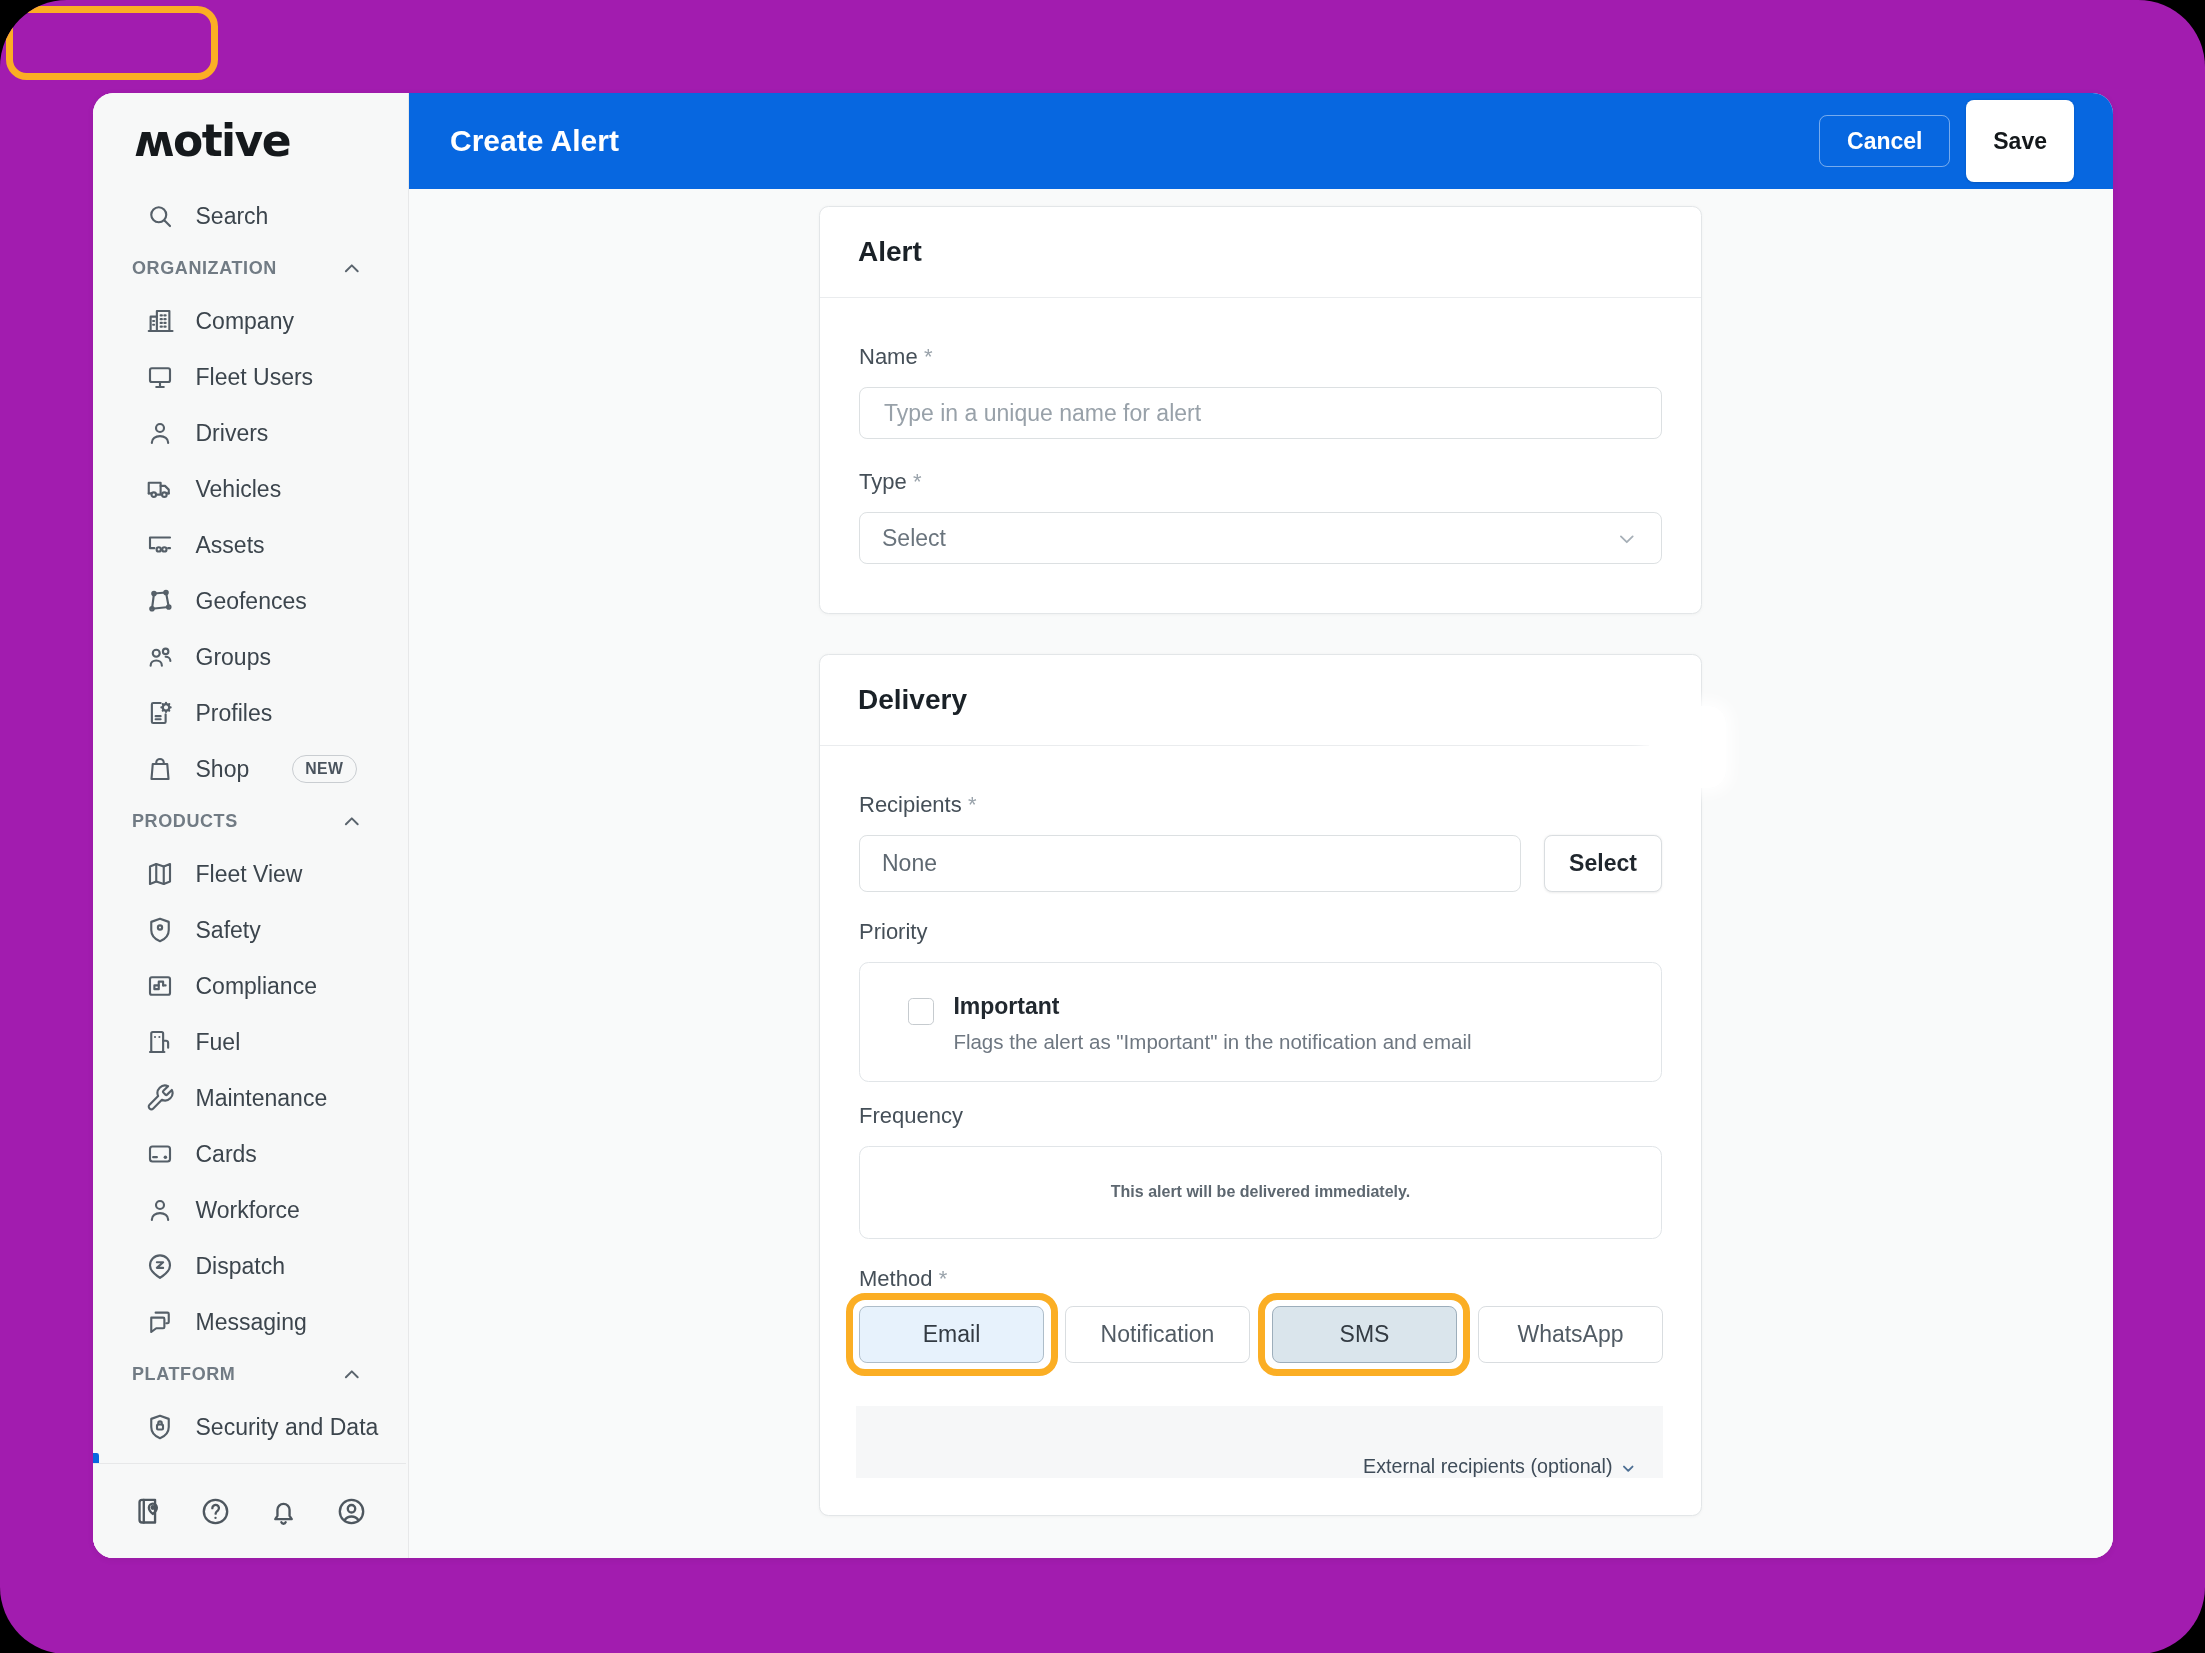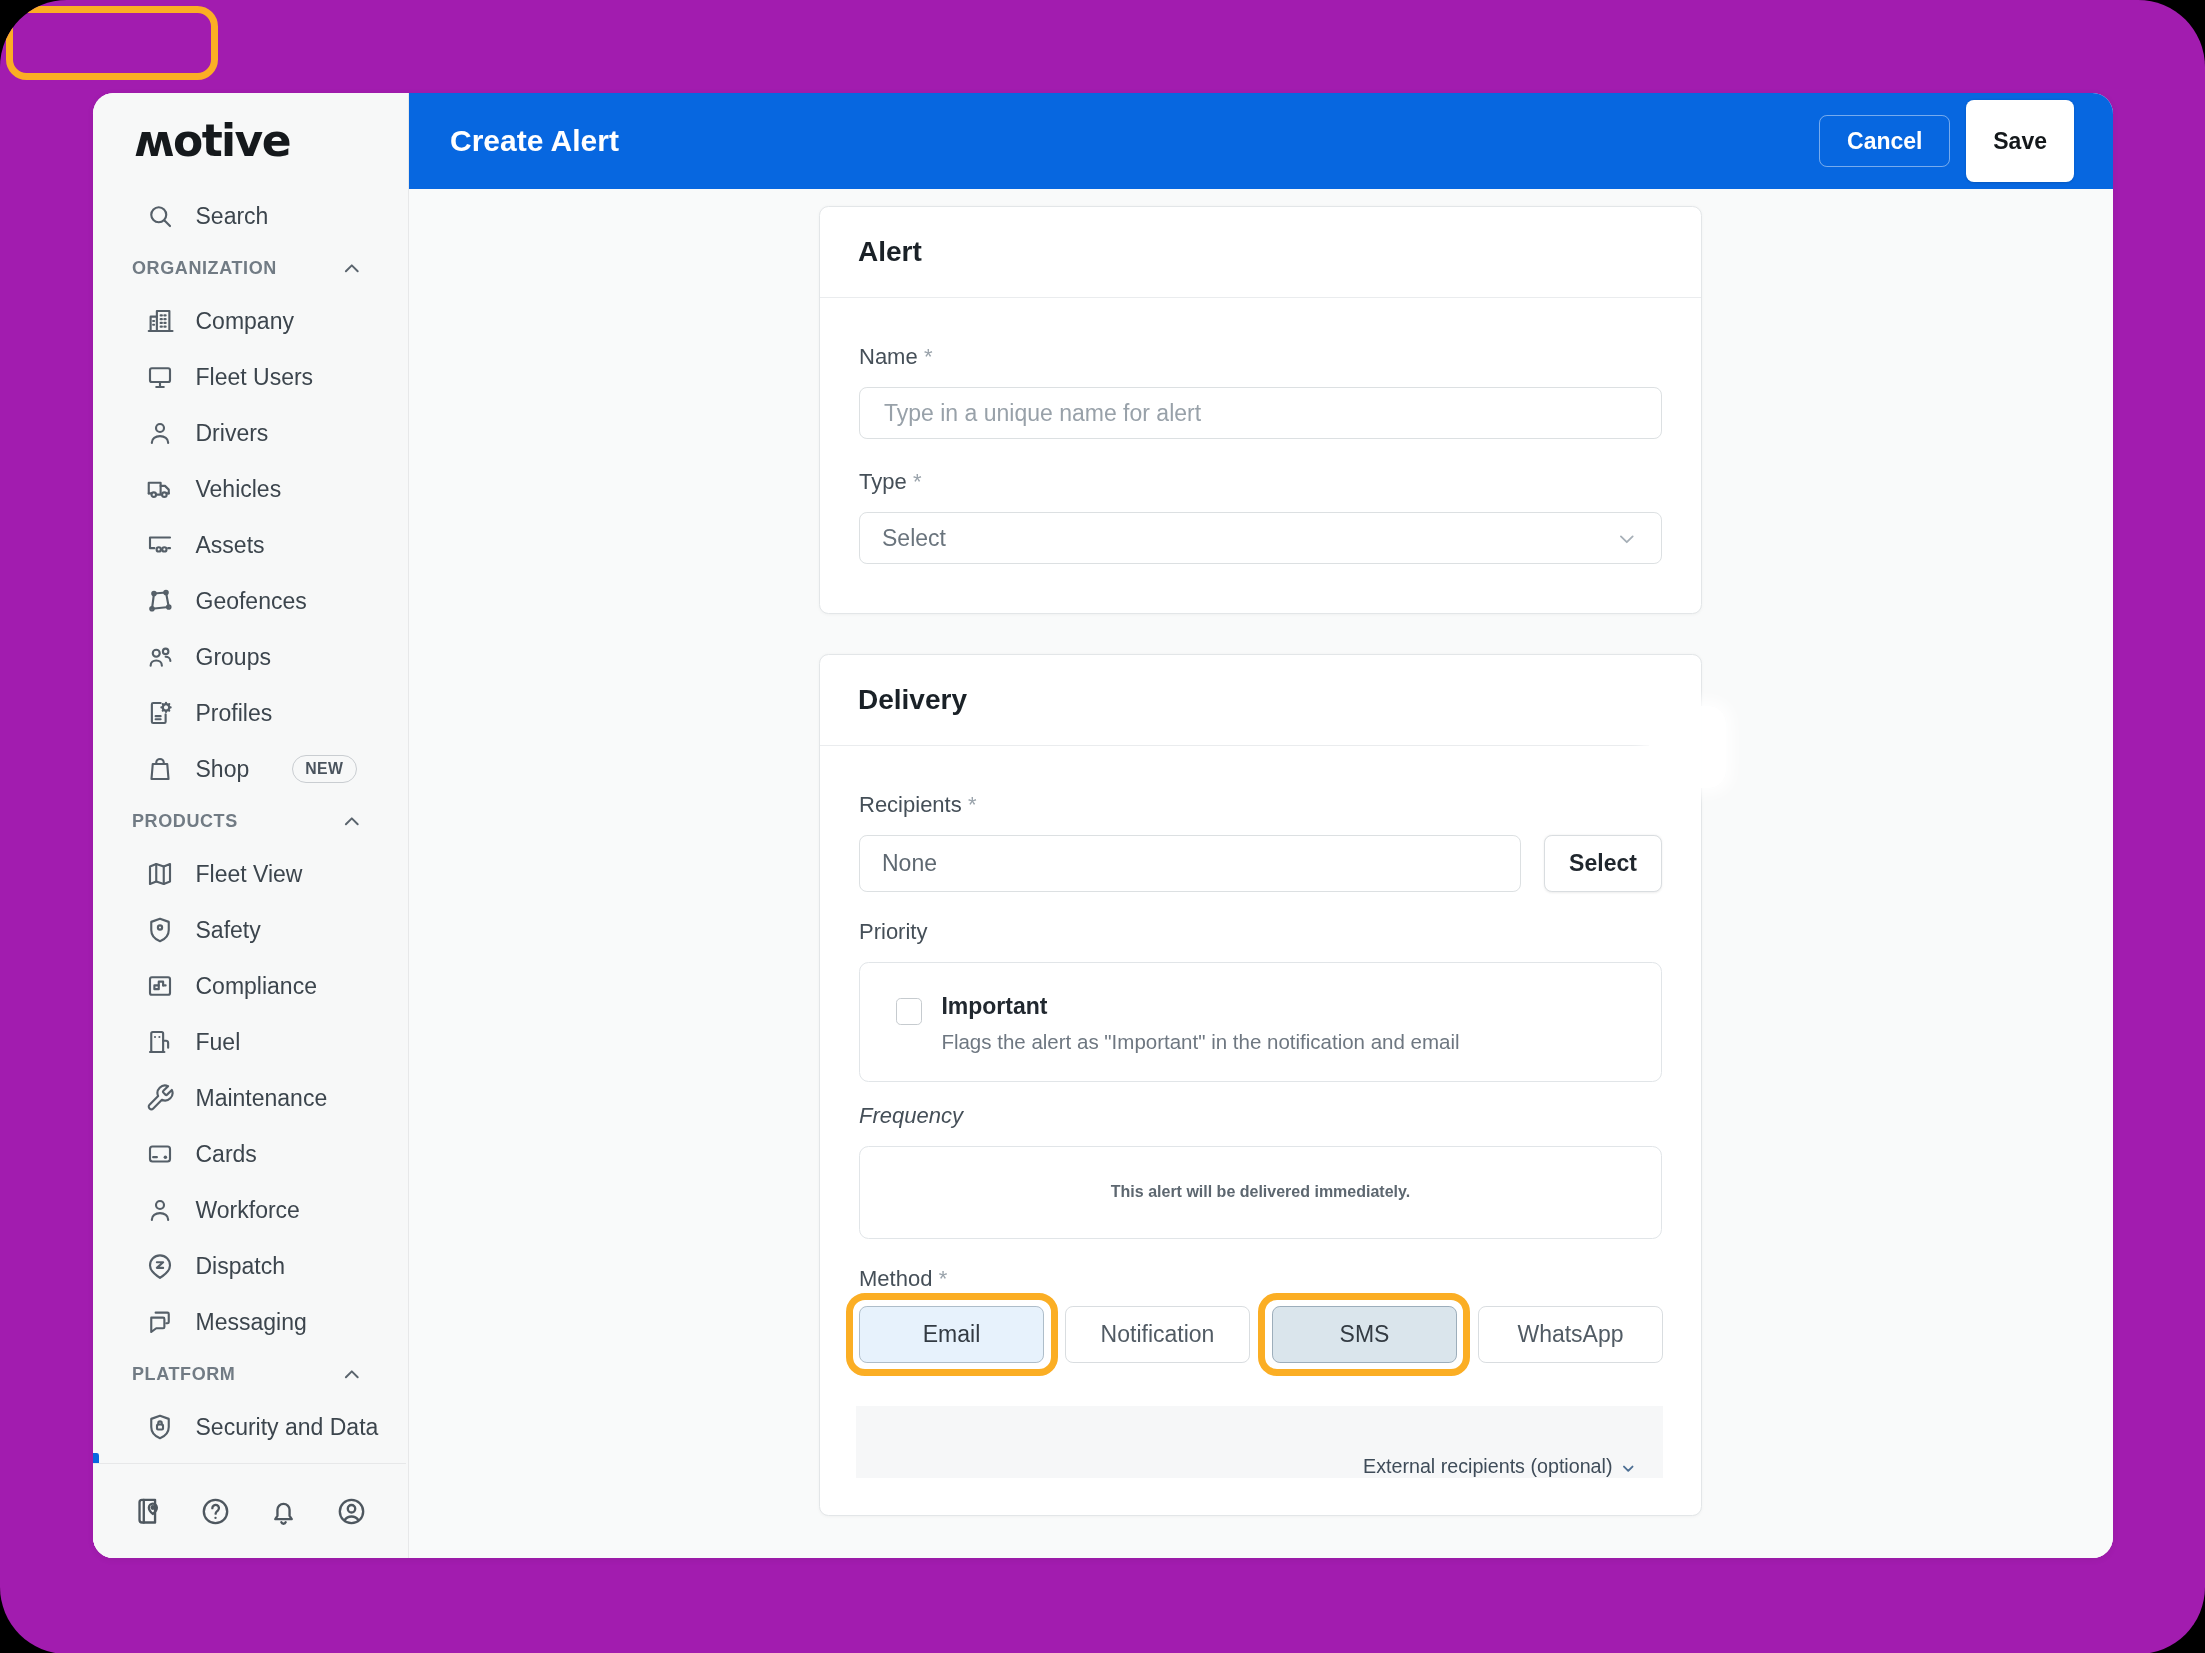--- a/index.html
+++ b/index.html
@@ -47,21 +47,21 @@
   .t-input{height:52px;border:1.6px solid #DCE0E2;border-radius:7.9px;box-sizing:border-box;display:flex;align-items:center;padding:0 22px;background:#fff;}
   input.raw{width:100%;height:100%;border:none;outline:none;font-size:23px;color:#333C44;background:transparent;font-family:inherit;}
   input.raw::placeholder{color:#98A1A9;opacity:1;}
   .sel-box{justify-content:space-between;cursor:pointer;}
   .sel-box .val{font-size:23px;color:#6A747D;}
   .sel-box .ic{width:23.6px;height:23.6px;color:#A6AFB7;}
   .recip-row{display:flex;gap:23px;align-items:stretch;}
   .recip-row .t-input{flex:1;}
   .recip-row .val{font-size:23px;color:#5E6871;}
   .btn-select{width:118px;border:1.6px solid #D9DDE0;border-radius:7.9px;background:#fff;box-shadow:0 0.8px 2.4px rgba(0,0,0,0.08);display:flex;align-items:center;justify-content:center;font-size:23px;font-weight:700;color:#1F262D;cursor:pointer;box-sizing:border-box;}
-  .panel{border:1.6px solid #E1E5E8;border-radius:9.5px;box-sizing:border-box;height:120px;display:flex;align-items:center;padding:0 36px;gap:19px;}
+  .panel{border:1.6px solid #E1E5E8;border-radius:9.5px;box-sizing:border-box;height:120px;display:flex;align-items:center;padding:0 48px;gap:19px;}
   .chk{width:24.4px;height:24.4px;border:1.6px solid #C6CBCF;border-radius:4.7px;background:#fff;flex:0 0 24.4px;align-self:flex-start;margin-top:35px;cursor:pointer;}
   .panel .txt{display:flex;flex-direction:column;gap:9.5px;margin-top:30px;align-self:flex-start;}
   .imp-title{font-size:23px;font-weight:700;color:#21282F;}
   .imp-desc{font-size:20.5px;color:#6E7781;}
   .freq-box{height:93px;border:1.6px solid #E1E5E8;border-radius:9.5px;box-sizing:border-box;display:flex;align-items:center;justify-content:center;font-size:16px;color:#5D6770;font-weight:bold;}
   .methods{position:relative;height:57px;width:804px;margin-top:3.2px;}
   .m-btn{position:absolute;top:0;height:57px;width:185px;border-radius:7.9px;border:1.6px solid #D9DDE0;background:#fff;box-sizing:border-box;display:flex;align-items:center;justify-content:center;font-size:23px;color:#515B64;cursor:pointer;}
   .m-btn.sel{color:#333B43;}
   .m-ring{position:absolute;top:-13.4px;height:83px;width:212px;border:7.9px solid #FBAE24;border-radius:19px;box-sizing:border-box;pointer-events:none;}
   .ext-band{position:absolute;left:36px;right:38px;top:751px;height:72px;background:#F6F7F8;display:flex;align-items:flex-end;justify-content:flex-end;padding-right:25px;gap:5px;cursor:pointer;}
@@ -385,21 +385,21 @@
               <div class="btn-select">Select</div>
             </div>
             <div class="f-label" style="margin-top:27px;">Priority</div>
             <div class="panel">
               <div class="chk"></div>
               <div class="txt">
                 <div class="imp-title">Important</div>
                 <div class="imp-desc">Flags the alert as "Important" in the notification and email</div>
               </div>
             </div>
-            <div class="f-label" style="font-style:italic;">Frequency</div>
+            <div class="f-label" style="">Frequency</div>
             <div class="freq-box">
               <span>This alert will be delivered immediately.</span>
             </div>
             <div class="f-label" style="margin-top:27px;margin-bottom:14px;">
               <span>Method</span><span class="req">*</span>
             </div>
             <div class="methods" id="methods-row">
                 <div class="m-btn sel" style="left: 0px; background: rgb(231, 242, 252); border-color: rgb(174, 189, 201);">Email</div>
                 <div class="m-ring" style="left: -13.4px;"></div>
                 <div class="m-btn" style="left: 206px; background: rgb(255, 255, 255); border-color: rgb(217, 221, 224);">Notification</div>

